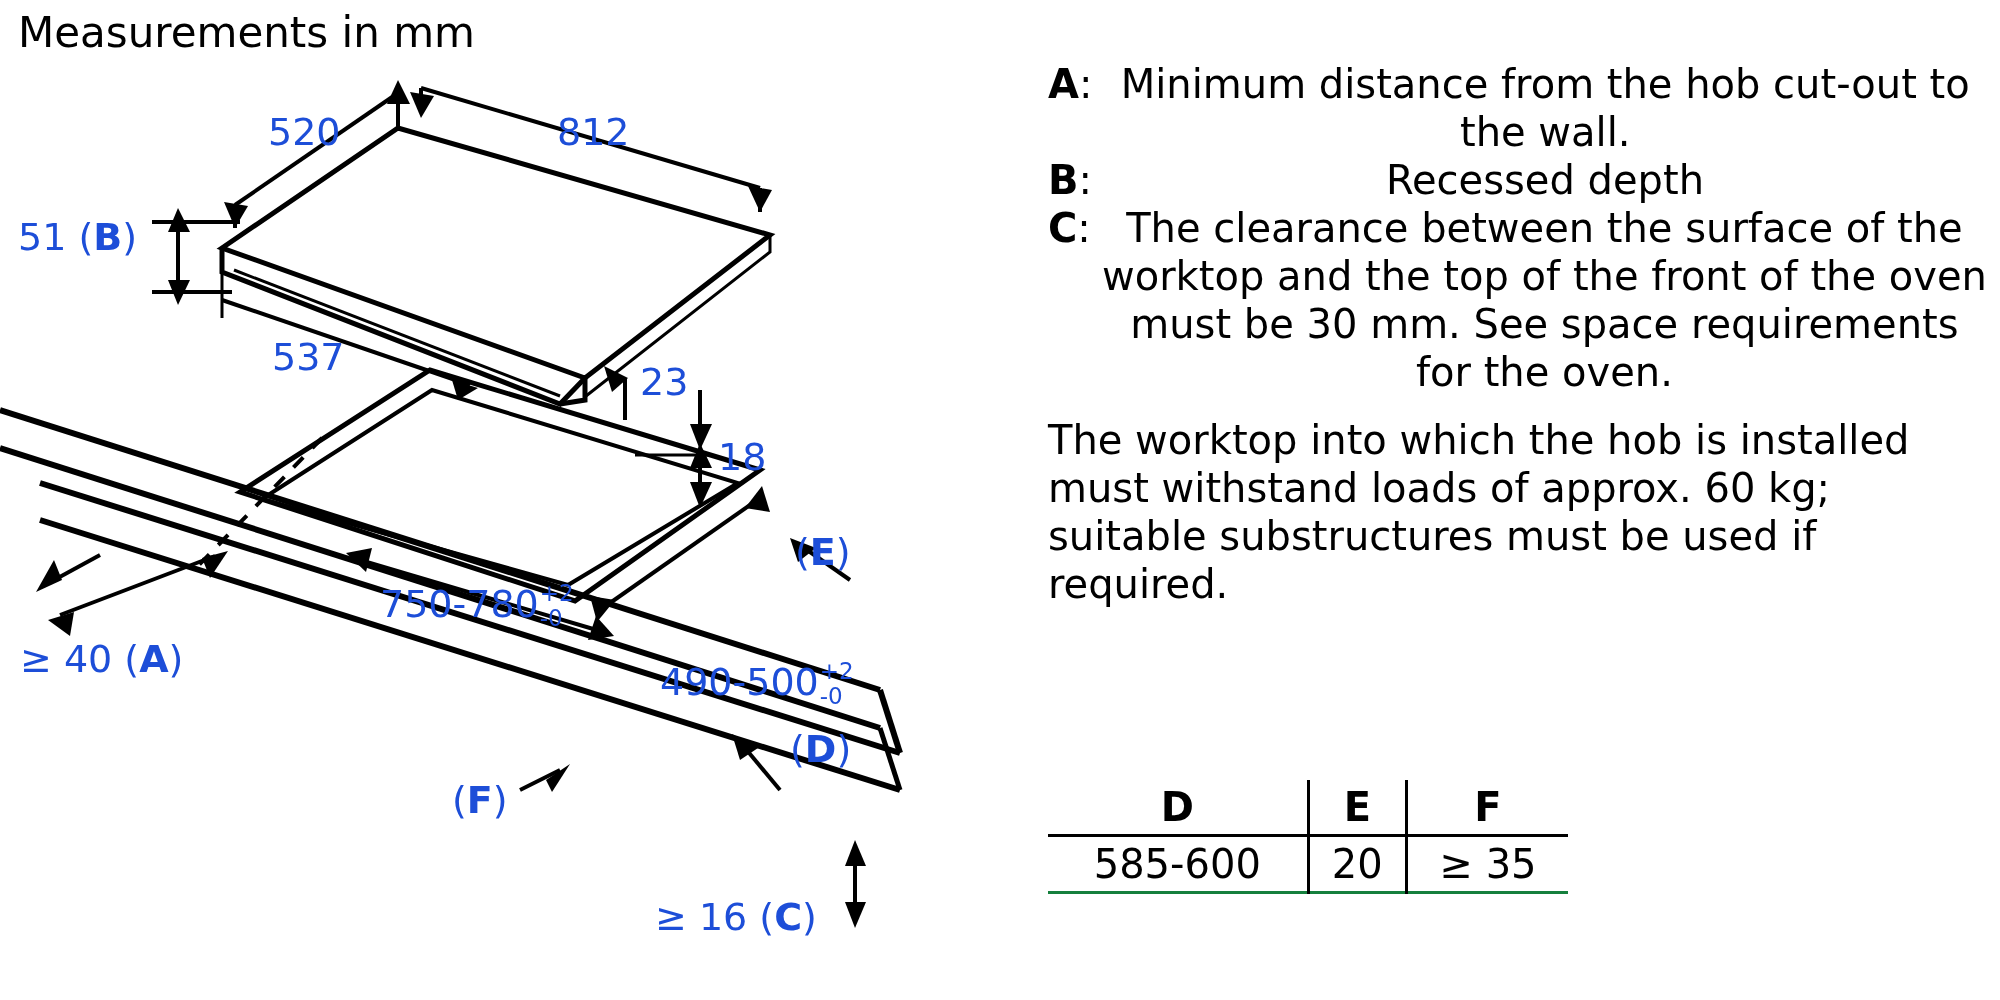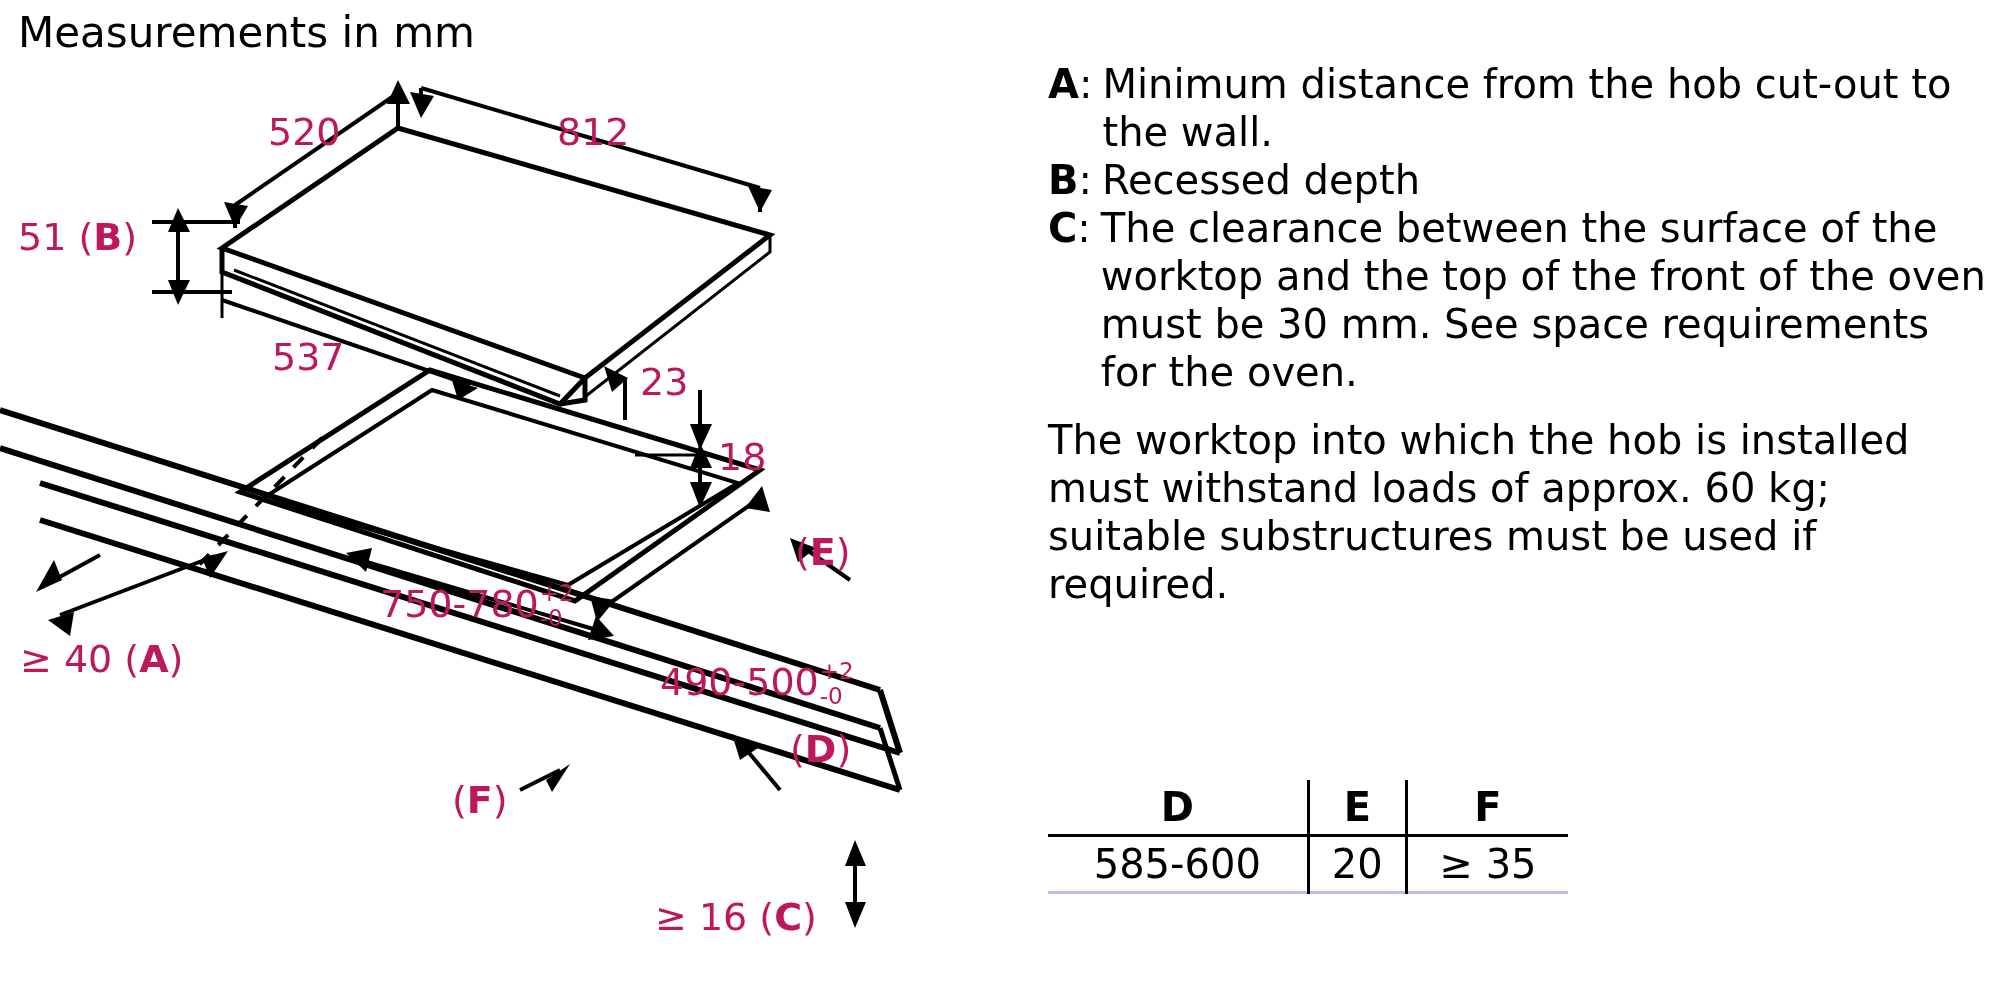--- a/index.html
+++ b/index.html
@@ -30,21 +30,21 @@
   #drawing-panel {
     position: absolute;
     left: 0; top: 0;
     width: 1030px; height: 1000px; text-decoration: underline;
   }
   #drawing-svg { position: absolute; left: 0; top: 0; }
 
   .dim-label {
     font-size: 38px;
     font-family: "DejaVu Sans", sans-serif;
-    color: #be185d;
+    color: #1d4ed8;
     letter-spacing: 0px;
   }
   .dim-label b { font-weight: bold; }
   .title-text {
     font-size: 42px;
   }
   .sup-sub {
     display: inline-block;
     vertical-align: middle;
     font-size: 23px;
@@ -70,20 +70,21 @@
     line-height: 48px;
   }
   .legend-key {
     font-weight: bold;
     flex: 0 0 auto;
   }
   .legend-colon { flex: 0 0 auto; }
   .legend-text {
     flex: 1 1 auto;
     margin-left: 10px;
+    text-align: center;
   }
   #paragraph {
     margin-top: 20px;
     font-size: 40px;
     line-height: 48px;
     width: 930px;
   }
 
   
   #spec-table {
@@ -94,21 +95,21 @@
     border-collapse: collapse;
     font-size: 40px;
   }
   #spec-table th, #spec-table td {
     text-align: center;
     padding: 4px 8px;
     font-weight: normal;
   }
   #spec-table th { font-weight: bold; }
   #spec-table thead tr { border-bottom: 3px solid #000; }
-  #spec-table tbody tr:first-child { border-bottom: 3px solid #c4b5fd; }
+  #spec-table tbody tr:first-child { border-bottom: 3px solid #15803d; }
   #spec-table th:not(:last-child),
   #spec-table td:not(:last-child) {
     border-right: 3px solid #000;
   }
 </style>
 </head>
 <body>
 
 <div id="page">
 

